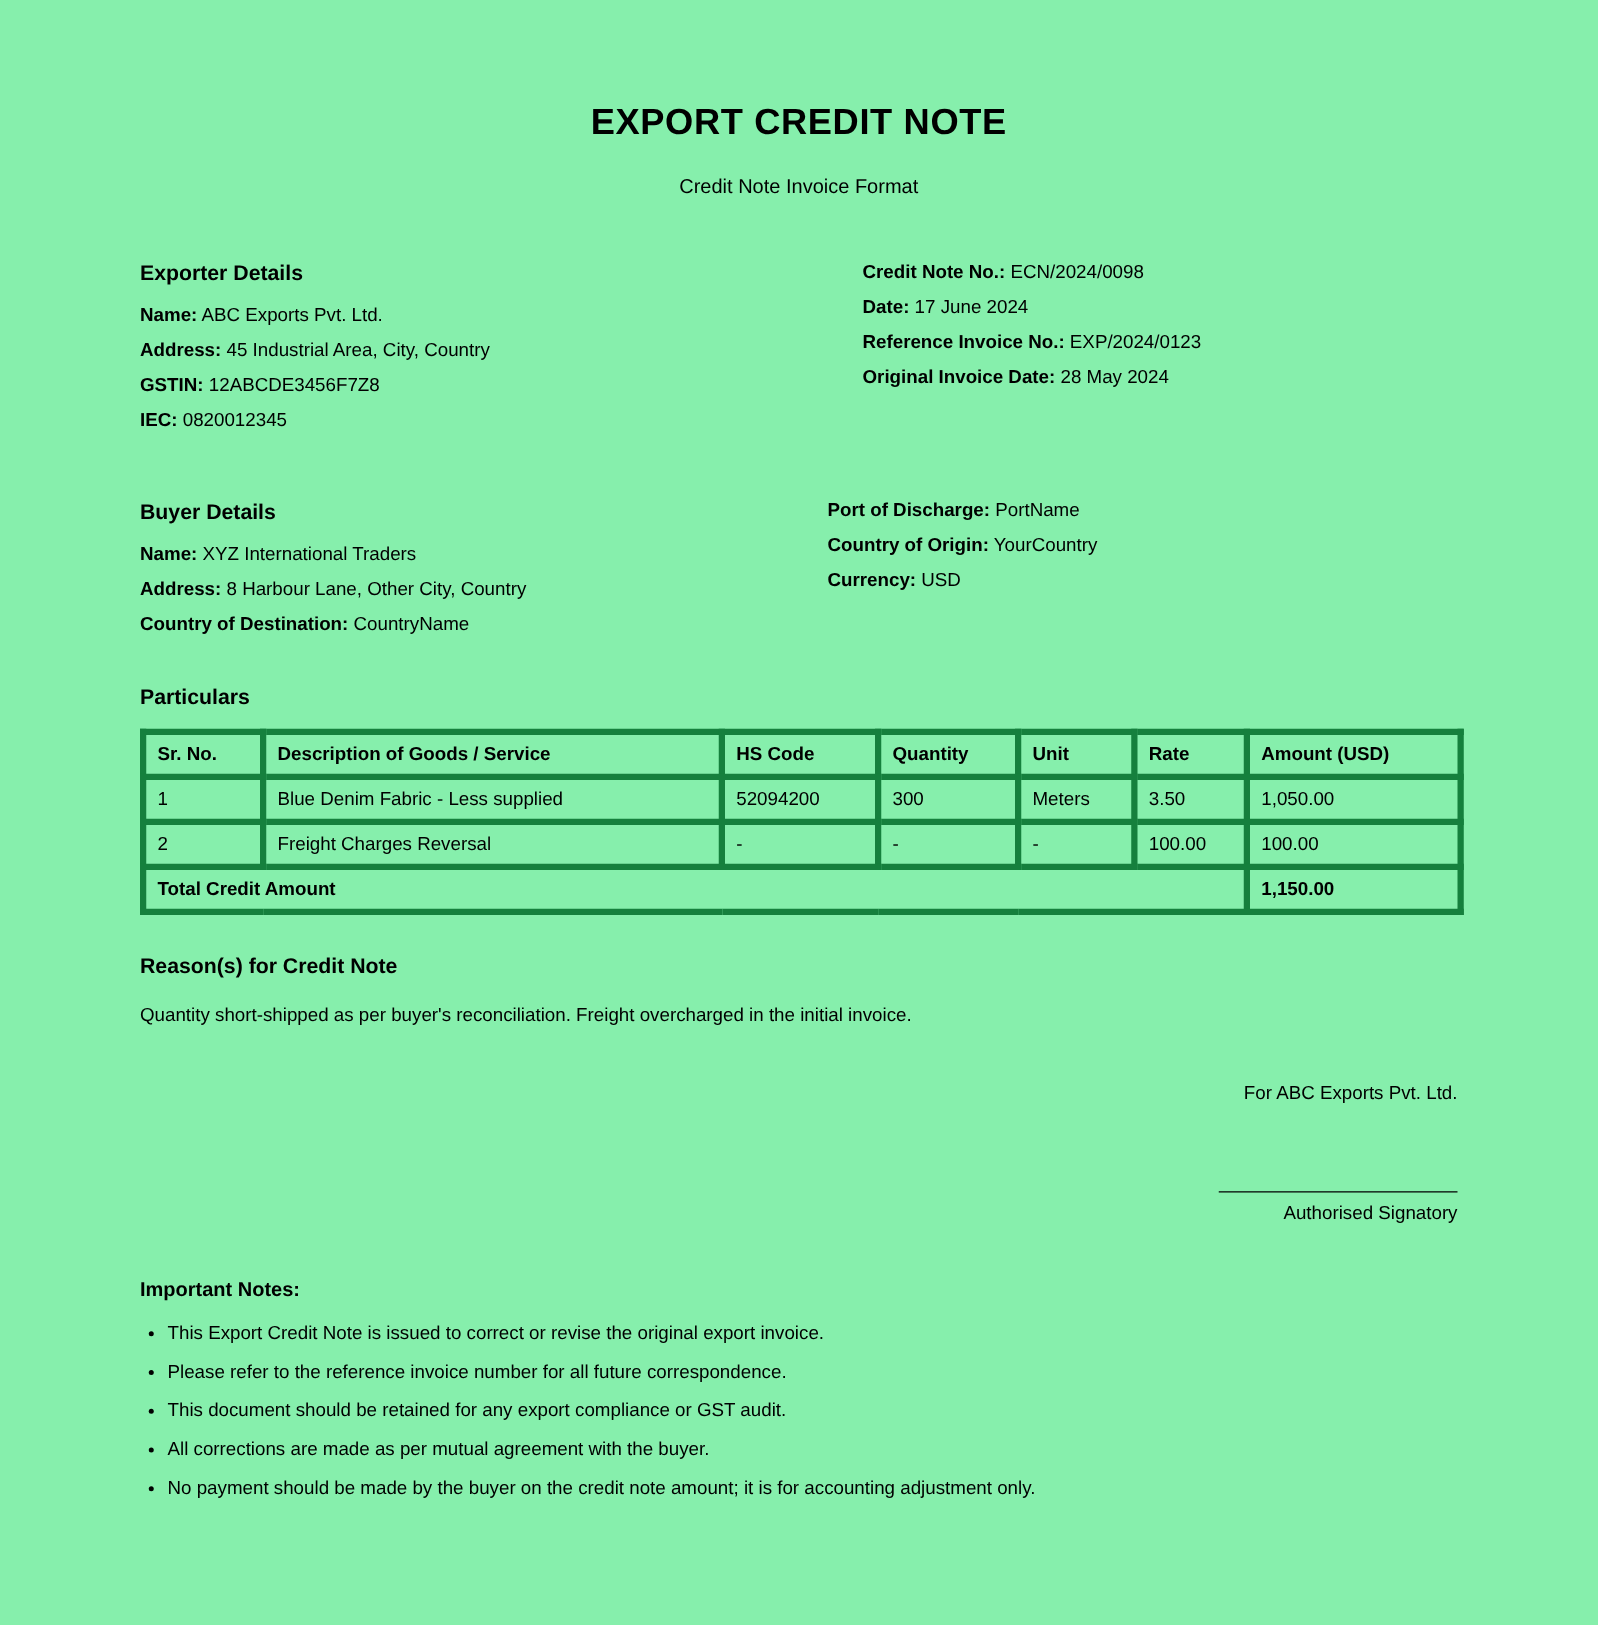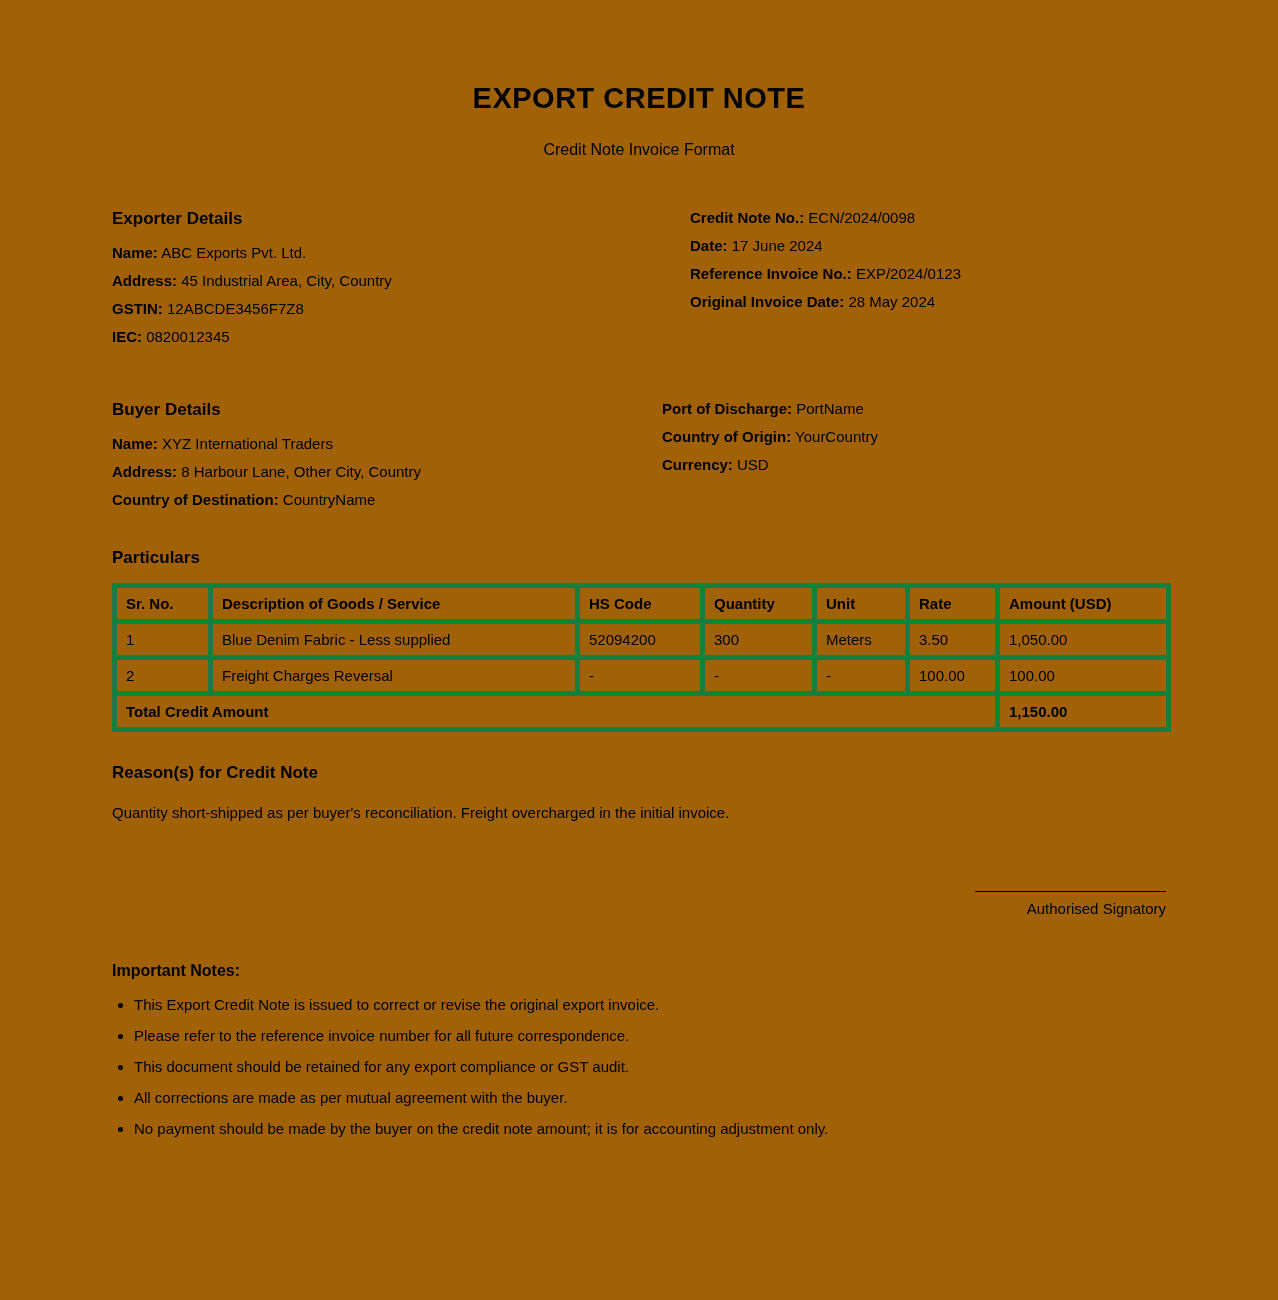--- a/index.html
+++ b/index.html
@@ -6,21 +6,21 @@
   html, body {
     margin: 0; padding: 0;
     background: #ffffff;
     color: #000000;
     font-family: "Liberation Sans", "DejaVu Sans", sans-serif;
     font-size: 15px;
   }
   .page {
     width: 1278px;
     height: 1300px;
-    background: #a16207;
+    background: #86efac;
     overflow: hidden;
   }
   .content {
     width: 1054px;
     margin: 0 auto;
     padding-top: 82px;
   }
   h1.doc-title {
     font-size: 29px;
     font-weight: bold;
@@ -192,20 +192,21 @@
           <td class="total-label" colspan="6">Total Credit Amount</td>
           <td class="total-value">1,150.00</td>
         </tr>
       </tbody>
     </table>
 
     <h3 class="section-heading reason-heading">Reason(s) for Credit Note</h3>
     <p class="reason-text">Quantity short-shipped as per buyer's reconciliation. Freight overcharged in the initial invoice.</p>
 
     <div class="signature-block">
+      <p class="for-line">For ABC Exports Pvt. Ltd.</p>
       <div class="sig-line"></div>
       <p class="signatory">Authorised Signatory</p>
     </div>
 
     <h3 class="section-heading notes-heading">Important Notes:</h3>
     <ul class="notes-list">
       <li>This Export Credit Note is issued to correct or revise the original export invoice.</li>
       <li>Please refer to the reference invoice number for all future correspondence.</li>
       <li>This document should be retained for any export compliance or GST audit.</li>
       <li>All corrections are made as per mutual agreement with the buyer.</li>

